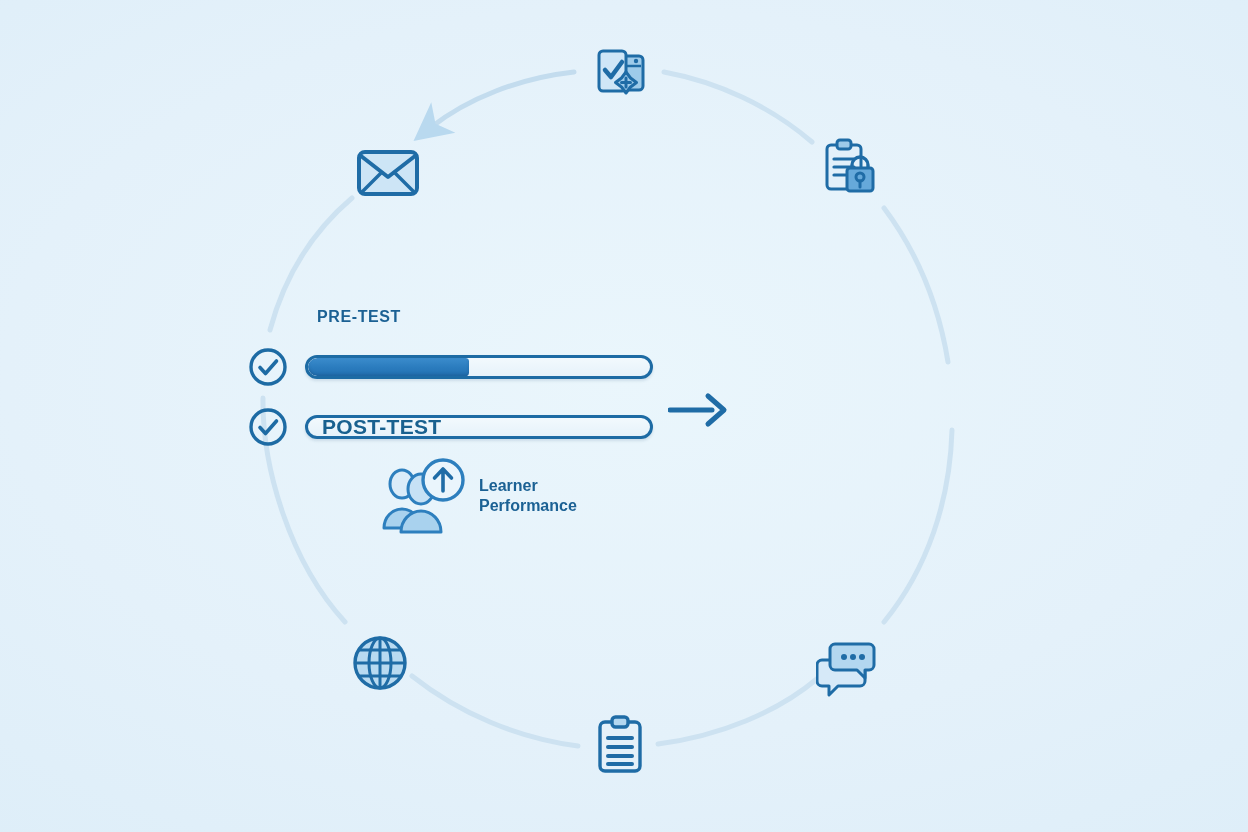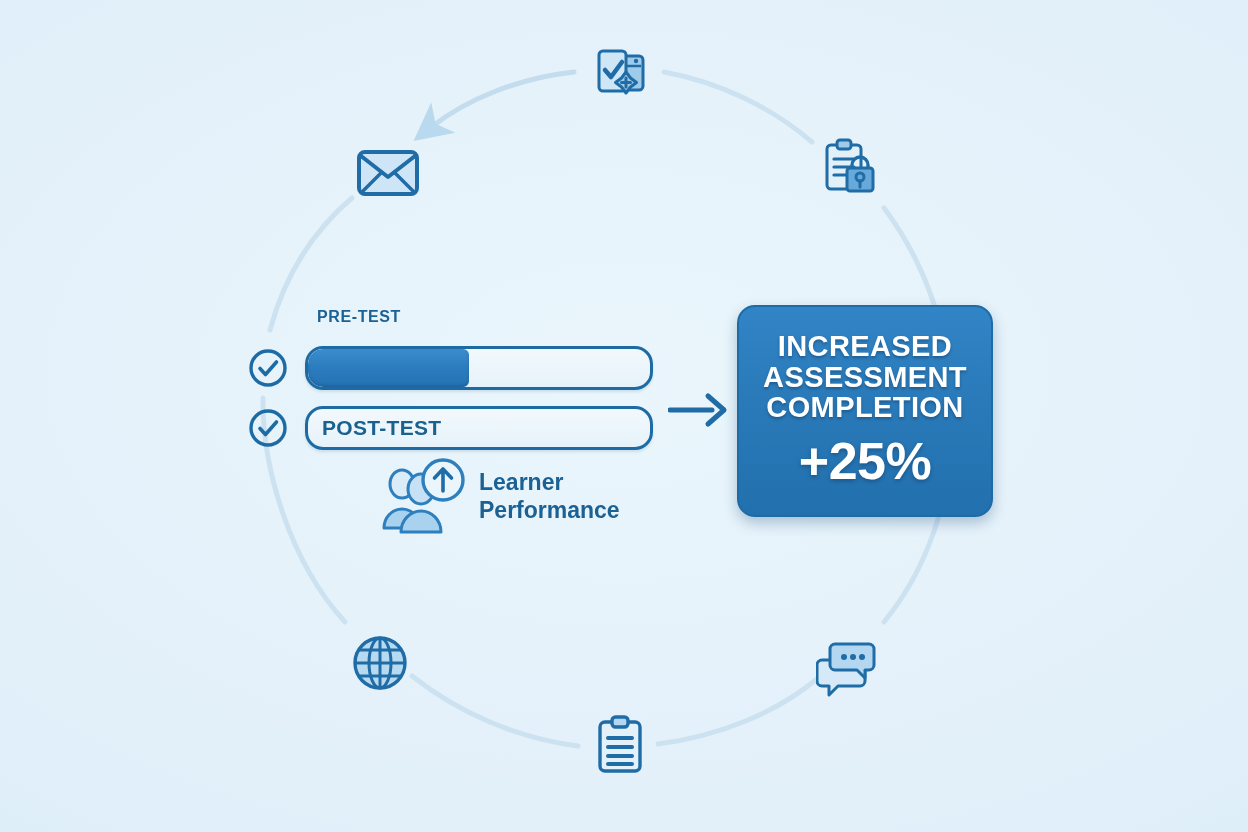--- a/index.html
+++ b/index.html
@@ -43,21 +43,21 @@
   }
   .bar-row {
     position: absolute;
     display: flex;
     align-items: center;
   }
   .check-circle { width: 42px; height: 42px; flex: none; }
   .bar-track {
     position: relative;
     width: 348px;
-    height: 44px;
+    height: 24px;
     margin-left: 16px;
     border: 3px solid #1d6ba4;
     border-radius: 18px;
     background: linear-gradient(180deg, #f2f9fd 0%, #e6f2fa 100%);
     box-sizing: border-box;
     box-shadow: 0 2px 3px rgba(20,70,110,.13);
     overflow: hidden;
   }
   .bar-fill {
     position: absolute;
@@ -88,21 +88,21 @@
   }
   #learner-block {
     position: absolute;
     left: 134px;
     top: 150px;
     display: flex;
     align-items: center;
   }
   #learner-text {
     margin-left: 10px;
-    font-size: 23px;
+    font-size: 16px;
     font-weight: bold;
     line-height: 1.22;
     color: #1b6194;
     white-space: pre-line;
   }
 
   
   #flow-arrow {
     position: absolute;
     left: 668px;
@@ -290,20 +290,14 @@
       <div id="learner-text">Learner
 Performance</div>
     </div>
   </div>
 
   <svg id="flow-arrow" viewBox="0 0 62 44" xmlns="http://www.w3.org/2000/svg">
     <line x1="2" y1="22" x2="44" y2="22" stroke="#1f6ca6" stroke-width="5" stroke-linecap="round"></line>
     <path d="M40,8 L56,22 L40,36" fill="none" stroke="#1f6ca6" stroke-width="5" stroke-linecap="round" stroke-linejoin="round"></path>
   </svg>
 
-  <div id="result-box">
-    <div id="result-title">INCREASED
-ASSESSMENT
-COMPLETION</div>
-    <div id="result-value">+25%</div>
-  </div>
 
 </div>
 
 </body></html>

